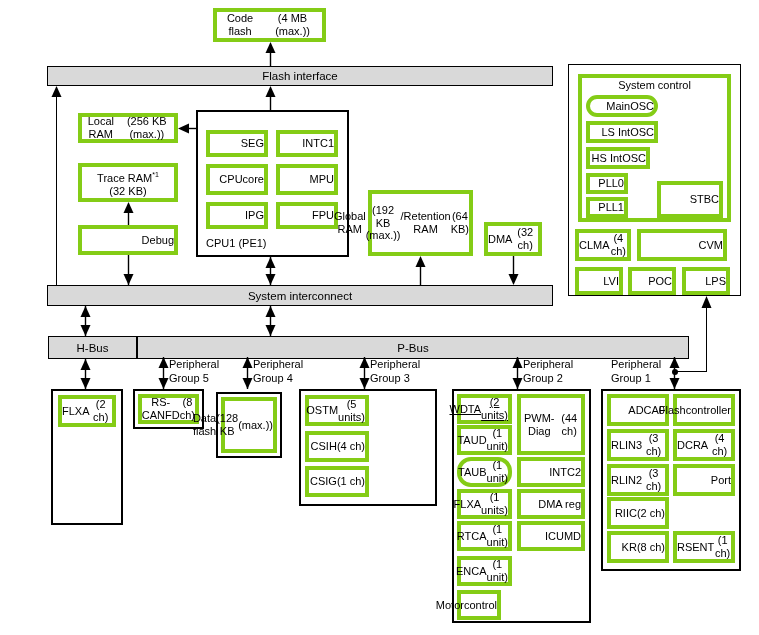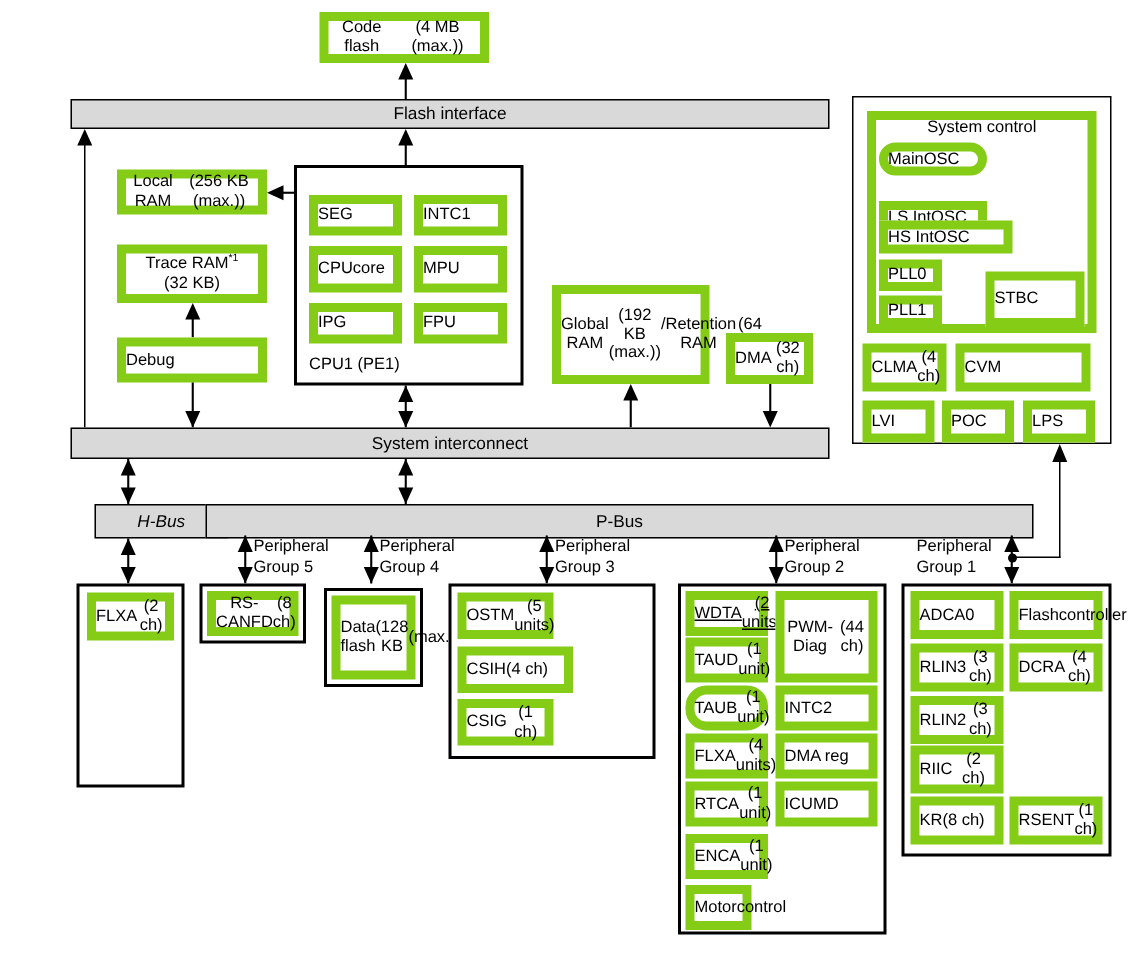--- a/index.html
+++ b/index.html
@@ -1,20 +1,20 @@
 <!DOCTYPE html>
 <html><head>
 <meta charset="utf-8">
 <style>
   html,body{margin:0;padding:0;background:#fff;}
   body{font-family:"Liberation Sans","DejaVu Sans",sans-serif;}
   #stage{position:relative;width:759px;height:635px;background:#ffffff;overflow:hidden;}
 
-  .box{position:absolute;box-sizing:border-box;border:6px solid #84cc16;background:#fff;
-       display:flex;align-items:center;justify-content:flex-start;text-align:center;
+  .box{position:absolute;box-sizing:border-box;border:4px solid #84cc16;background:#fff;
+       display:flex;align-items:center;justify-content:flex-end;text-align:center;
        font-size:11px;line-height:1.18;color:#000;}
   .bus{position:absolute;box-sizing:border-box;border:1px solid #000;background:#d9d9d9;
        display:flex;align-items:center;justify-content:center;font-size:11.5px;color:#000;}
   .grp{position:absolute;box-sizing:border-box;border:2px solid #000;background:#fff;}
   .lbl{position:absolute;font-size:11px;line-height:1.25;color:#000;white-space:pre;}
   .ln{position:absolute;background:#000;}
   .vln{width:1px;}
   .hln{height:1px;}
   svg.ar{position:absolute;overflow:visible;}
   .dot{position:absolute;width:6px;height:6px;border-radius:50%;background:#000;}
@@ -114,41 +114,41 @@
   </svg>
 
   <div class="bus" style="left:47px;top:285px;width:506px;height:21px;">System interconnect</div>
 
   <div class="grp" style="left:568px;top:64px;width:173px;height:232px;border-width:1px;"></div>
 
   <div class="box" style="left:578px;top:74px;width:153px;height:148px;display:block;"></div>
   <div class="lbl" style="left:578px;top:79px;width:153px;text-align:center;">System control</div>
 
   <div class="box" style="left:586px;top:95px;width:72px;height:22px;border-radius:11px;">MainOSC</div>
-  <div class="box" style="left:586px;top:134px;width:72px;height:22px;">LS IntOSC</div>
-  <div class="box" style="left:586px;top:147px;width:89px;height:22px;">HS IntOSC</div>
+  <div class="box" style="left:586px;top:121px;width:72px;height:22px;">LS IntOSC</div>
+  <div class="box" style="left:586px;top:147px;width:64px;height:22px;">HS IntOSC</div>
   <div class="box" style="left:586px;top:173px;width:42px;height:21px;">PLL0</div>
   <div class="box" style="left:586px;top:197px;width:42px;height:21px;">PLL1</div>
   <div class="box" style="left:657px;top:181px;width:66px;height:37px;">STBC</div>
 
   <div class="box" style="left:575px;top:229px;width:56px;height:32px;">
       <div>CLMA</div>
       <div>(4 ch)</div>
     </div>
   <div class="box" style="left:637px;top:229px;width:90px;height:32px;">CVM</div>
   <div class="box" style="left:575px;top:267px;width:48px;height:28px;">LVI</div>
   <div class="box" style="left:628px;top:267px;width:48px;height:28px;">POC</div>
   <div class="box" style="left:682px;top:267px;width:48px;height:28px;">LPS</div>
 
   <svg class="ar" style="left:79px;top:306px;width:13px;height:30px;">
     <line x1="6.5" y1="0" x2="6.5" y2="30" stroke="#000" stroke-width="1.4"></line>
     <polygon points="6.5,0 11.5,11 1.5,11" fill="#000"></polygon>
     <polygon points="6.5,30 11.5,19 1.5,19" fill="#000"></polygon>
   </svg>
-  <div class="bus" style="left:63px;top:336px;width:89px;height:23px;font-style:italic;">H-Bus</div>
+  <div class="bus" style="left:48px;top:336px;width:89px;height:23px;">H-Bus</div>
 
   <svg class="ar" style="left:264px;top:306px;width:13px;height:30px;">
     <line x1="6.5" y1="0" x2="6.5" y2="30" stroke="#000" stroke-width="1.4"></line>
     <polygon points="6.5,0 11.5,11 1.5,11" fill="#000"></polygon>
     <polygon points="6.5,30 11.5,19 1.5,19" fill="#000"></polygon>
   </svg>
   <div class="bus" style="left:137px;top:336px;width:552px;height:23px;">P-Bus</div>
 
   <div class="lbl" style="left:169px;top:358px;"><div>Peripheral</div><div>Group 5</div></div>
   <div class="lbl" style="left:253px;top:358px;"><div>Peripheral</div><div>Group 4</div></div>
@@ -212,21 +212,21 @@
       <div>Data flash</div>
       <div>(128 KB</div>
       <div>(max.))</div>
     </div>
 
   <div class="grp" style="left:299px;top:389px;width:138px;height:117px;"></div>
   <div class="box" style="left:305px;top:395px;width:64px;height:31px;">
       <div>OSTM</div>
       <div>(5 units)</div>
     </div>
-  <div class="box" style="left:305px;top:431px;width:77px;height:31px;">
+  <div class="box" style="left:305px;top:431px;width:64px;height:31px;">
       <div>CSIH</div>
       <div>(4 ch)</div>
     </div>
   <div class="box" style="left:305px;top:466px;width:64px;height:31px;">
       <div>CSIG</div>
       <div>(1 ch)</div>
     </div>
 
   <div class="grp" style="left:452px;top:389px;width:139px;height:234px;"></div>
   <div class="box" style="left:457px;top:394px;width:55px;height:30px;text-decoration:underline;">
@@ -236,21 +236,21 @@
   <div class="box" style="left:457px;top:425px;width:55px;height:30px;">
       <div>TAUD</div>
       <div>(1 unit)</div>
     </div>
   <div class="box" style="left:457px;top:457px;width:55px;height:30px;border-radius:14px;">
       <div>TAUB</div>
       <div>(1 unit)</div>
     </div>
   <div class="box" style="left:457px;top:489px;width:55px;height:30px;">
       <div>FLXA</div>
-      <div>(4 units)</div>
+      <div>(1 units)</div>
     </div>
   <div class="box" style="left:457px;top:521px;width:55px;height:30px;">
       <div>RTCA</div>
       <div>(1 unit)</div>
     </div>
   <div class="box" style="left:457px;top:556px;width:55px;height:30px;">
       <div>ENCA</div>
       <div>(1 unit)</div>
     </div>
   <div class="box" style="left:457px;top:590px;width:44px;height:30px;">
@@ -286,18 +286,19 @@
     </div>
 
   <div class="box" style="left:673px;top:394px;width:62px;height:32px;">
       <div>Flash</div>
       <div>controller</div>
     </div>
   <div class="box" style="left:673px;top:429px;width:62px;height:32px;">
       <div>DCRA</div>
       <div>(4 ch)</div>
     </div>
+  <div class="box" style="left:673px;top:464px;width:62px;height:32px;">Port</div>
   <div class="box" style="left:673px;top:531px;width:62px;height:32px;">
       <div>RSENT</div>
       <div>(1 ch)</div>
     </div>
 
 </div>
 
 </body></html>

